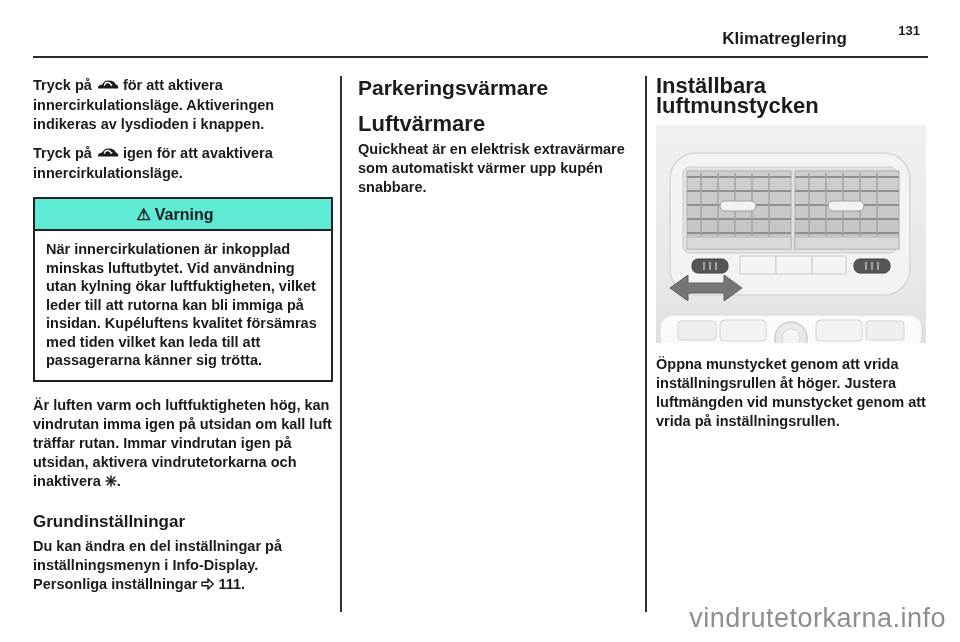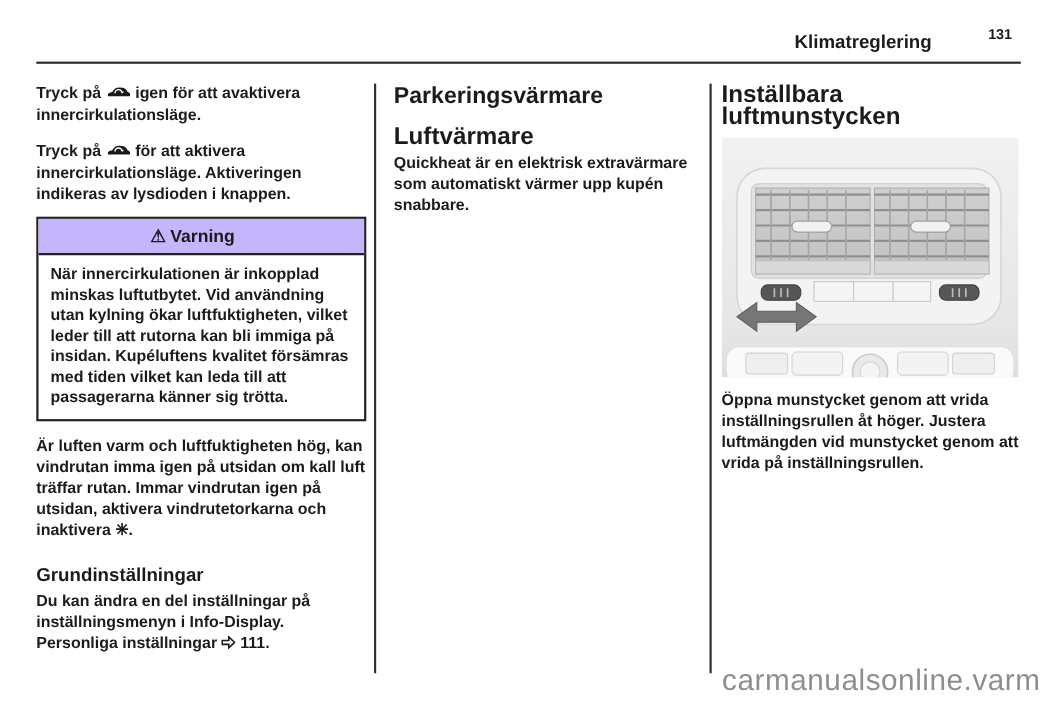--- a/index.html
+++ b/index.html
@@ -15,21 +15,21 @@
   .divider.d2{left:645px;}
   .col{position:absolute;top:76px;}
   .col1{left:33px;width:300px;}
   .col2{left:358px;width:272px;}
   .col3{left:656px;width:272px;}
   p.body{font-size:14.5px;line-height:19px;font-weight:bold;margin:0 0 10px 0;}
   .h-main{font-size:21px;font-weight:bold;margin:0 0 14px 0;line-height:24px;}
   .h-sub{font-size:22px;font-weight:bold;margin:0 0 6px 0;line-height:20px;}
   .h-sub.tight{margin-bottom:9px;}
   .warning-box{border:2px solid #222;margin:4px 0 14px 0;background:#fff;}
-  .warning-head{background:#c4b5fd;border-bottom:2px solid #222;text-align:center;
+  .warning-head{background:#5eead4;border-bottom:2px solid #222;text-align:center;
     font-size:16px;font-weight:bold;padding:6px 16px 5px 0;}
   .warning-head .tri{font-weight:bold;margin-right:4px;}
   .warning-body{padding:9px 10px 10px 11px;font-size:14.5px;line-height:18.5px;font-weight:bold;}
   .icon-inline{display:inline-block;vertical-align:-1px;}
   .photo-wrap{margin:4px 0 12px 0;width:270px;height:218px;}
   .watermark{position:absolute;right:14px;bottom:8px;font-size:27px;color:#8e8e8e;
     font-weight:normal;letter-spacing:0.5px;}
 </style>
 </head>
 <body>
@@ -38,31 +38,31 @@
 
   <div class="hdr-title">Klimatreglering</div>
   <div class="hdr-num">131</div>
   <div class="hdr-rule"></div>
 
   <div class="divider d1"></div>
   <div class="divider d2"></div>
 
   <div class="col col1">
 
+    <p class="body"><span>Tryck på </span><span class="icon-inline"><svg width="23" height="13" viewBox="0 0 23 13">
+            <path d="M2 10.5 Q1.5 8 3.5 7.3 L6 6.6 Q8.5 2.6 12 2.6 L15.5 2.8 Q18.6 3.4 20 6.6 L21.4 7.2 Q22.6 8 22.2 10.5 Z" fill="#1b1b1b"></path>
+            <path d="M8.5 7.8 a3.3 3.3 0 1 1 6.6 0" fill="none" stroke="#ffffff" stroke-width="1.3"></path>
+            <path d="M15.8 7.8 l-1.6 -1 l2.4 -0.8 z" fill="#ffffff"></path>
+          </svg></span><span> för att aktivera innercirkulationsläge. Aktiveringen indikeras av lysdioden i knappen.</span></p>
+
     <p class="body" style="margin-bottom:14px;"><span>Tryck på </span><span class="icon-inline"><svg width="23" height="13" viewBox="0 0 23 13">
             <path d="M2 10.5 Q1.5 8 3.5 7.3 L6 6.6 Q8.5 2.6 12 2.6 L15.5 2.8 Q18.6 3.4 20 6.6 L21.4 7.2 Q22.6 8 22.2 10.5 Z" fill="#1b1b1b"></path>
             <path d="M8.5 7.8 a3.3 3.3 0 1 1 6.6 0" fill="none" stroke="#ffffff" stroke-width="1.3"></path>
             <path d="M15.8 7.8 l-1.6 -1 l2.4 -0.8 z" fill="#ffffff"></path>
           </svg></span><span> igen för att avaktivera innercirkulationsläge.</span></p>
-
-    <p class="body"><span>Tryck på </span><span class="icon-inline"><svg width="23" height="13" viewBox="0 0 23 13">
-            <path d="M2 10.5 Q1.5 8 3.5 7.3 L6 6.6 Q8.5 2.6 12 2.6 L15.5 2.8 Q18.6 3.4 20 6.6 L21.4 7.2 Q22.6 8 22.2 10.5 Z" fill="#1b1b1b"></path>
-            <path d="M8.5 7.8 a3.3 3.3 0 1 1 6.6 0" fill="none" stroke="#ffffff" stroke-width="1.3"></path>
-            <path d="M15.8 7.8 l-1.6 -1 l2.4 -0.8 z" fill="#ffffff"></path>
-          </svg></span><span> för att aktivera innercirkulationsläge. Aktiveringen indikeras av lysdioden i knappen.</span></p>
 
     <div class="warning-box">
       <div class="warning-head"><span class="tri">⚠</span><span>Varning</span></div>
       <div class="warning-body">När innercirkulationen är inkopplad minskas luftutbytet. Vid användning utan kylning ökar luftfuktigheten, vilket leder till att rutorna kan bli immiga på insidan. Kupéluftens kvalitet försämras med tiden vilket kan leda till att passagerarna känner sig trötta.</div>
     </div>
 
     <p class="body" style="margin-bottom:20px;"><span>Är luften varm och luftfuktigheten hög, kan vindrutan imma igen på utsidan om kall luft träffar rutan. Immar vindrutan igen på utsidan, aktivera vindrutetorkarna och inaktivera </span><span class="icon-inline"><svg width="12" height="12" viewBox="0 0 12 12">
             <g stroke="#1b1b1b" stroke-width="1.5">
               <line x1="6" y1="0.5" x2="6" y2="11.5"></line>
               <line x1="0.5" y1="6" x2="11.5" y2="6"></line>
@@ -177,14 +177,14 @@
           <rect x="210" y="196" width="38" height="19" rx="3" fill="#efefef" stroke="#d2d2d2"></rect>
           <circle cx="135" cy="213" r="16" fill="#e9e9e9" stroke="#cccccc" stroke-width="1.5"></circle>
           <circle cx="135" cy="213" r="9" fill="#f5f5f5" stroke="#d6d6d6"></circle>
         </g>
       </svg>
     </div>
 
     <p class="body">Öppna munstycket genom att vrida inställningsrullen åt höger. Justera luftmängden vid munstycket genom att vrida på inställningsrullen.</p>
   </div>
 
-  <div class="watermark">carmanualsonline.varm</div>
+  <div class="watermark">vindrutetorkarna.info</div>
 </div>
 
 </body></html>

